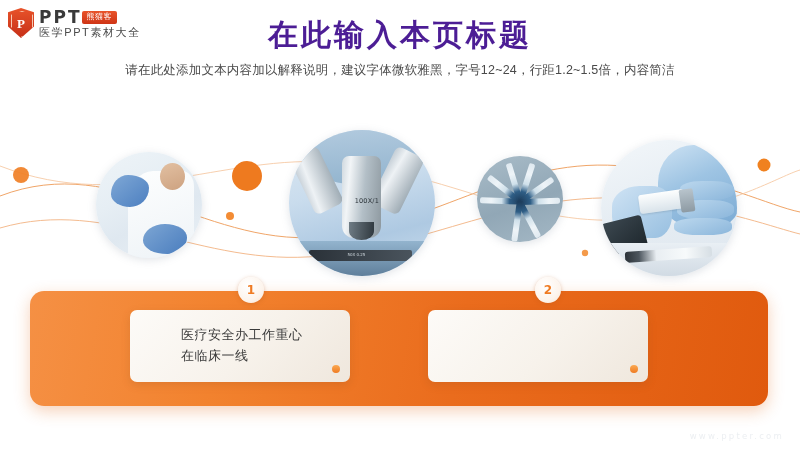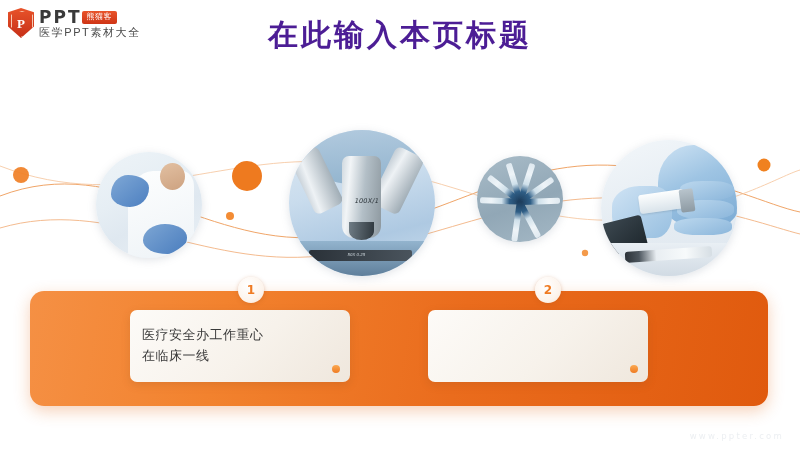--- a/index.html
+++ b/index.html
@@ -57,21 +57,20 @@
   .subtitle{
     position:absolute;left:0;top:60px;width:800px;text-align:center;
     font-size:12.5px;color:#4a4a4a;line-height:1.75;letter-spacing:0.2px;
   }
   .subtitle div{white-space:nowrap;}
 
   
   .photo{
     position:absolute;border-radius:50%;overflow:hidden;
     box-shadow:0 2px 9px rgba(120,130,150,.22);
-    font-style:italic;
   }
   .photo .inner{position:absolute;inset:0;}
 
   .p1{left:96px;top:152px;width:106px;height:106px;}
   .p2{left:289px;top:130px;width:146px;height:146px;}
   .p3{left:477px;top:156px;width:86px;height:86px;}
   .p4{left:601px;top:140px;width:136px;height:136px;}
 
   
   .p1 .inner{background:
@@ -172,22 +171,23 @@
   .nb2{left:535px;top:277px;}
 
   
   .card{
     position:absolute;top:310px;width:220px;height:72px;border-radius:7px;
     background:linear-gradient(135deg,#fdfbf8 0%,#f7f2eb 55%,#efe7dd 100%);
     box-shadow:0 3px 9px rgba(150,80,30,.22);
     display:flex;align-items:center;
   }
   .card .ctext{
-    padding-left:12px;font-size:13px;color:#3a3a3a;line-height:1.6;letter-spacing:.5px;
+    padding-left:36px;font-size:13px;color:#3a3a3a;line-height:1.6;letter-spacing:.5px;
     white-space:pre-line;
+    margin-left:15px;
   }
   .card .knob{
     position:absolute;right:10px;bottom:9px;width:8px;height:8px;border-radius:50%;
     background:linear-gradient(180deg,#fba952,#ef7b23);
   }
   .c1{left:130px;}
   .c2{left:428px;}
 
   
   .footer{
@@ -223,20 +223,21 @@
         <span class="logo-ppt">PPT</span>
         <span class="logo-badge">熊猫客</span>
       </div>
       <div class="logo-sub">医学PPT素材大全</div>
     </div>
   </div>
 
   <div class="title">在此输入本页标题</div>
 
   <div class="subtitle">
+    <div>请在此处添加文本内容加以解释说明，建议字体微软雅黑，字号12~24，行距1.2~1.5倍，内容简洁</div>
   </div>
 
   <div class="photo p1">
     <div class="inner">
       <div class="coat"></div>
         <div class="skin"></div>
       <div class="glove-a"></div>
         <div class="glove-b"></div>
     </div>
   </div>

